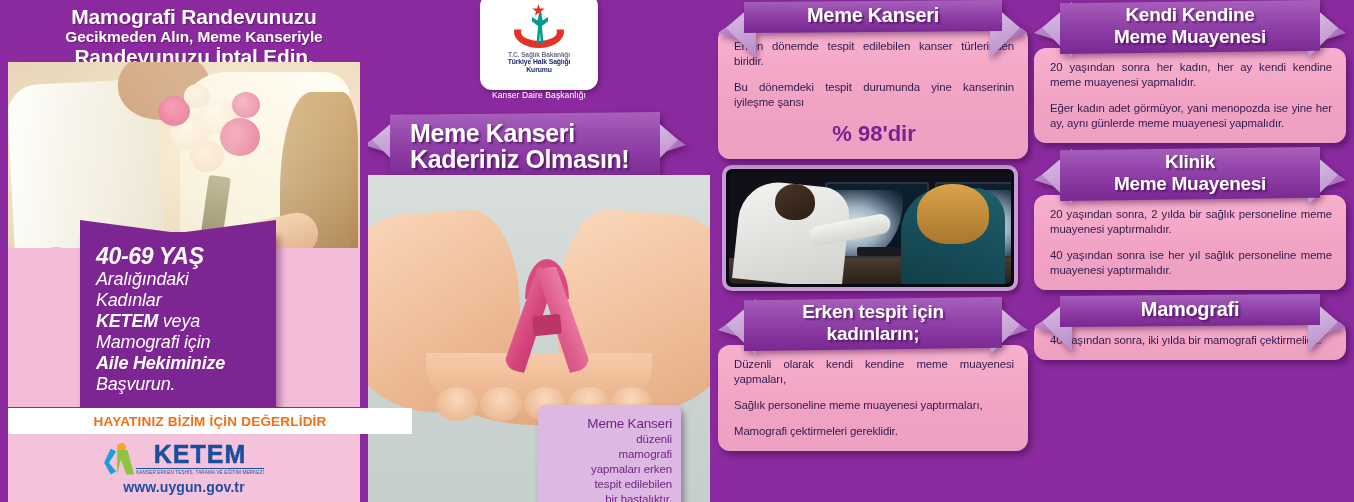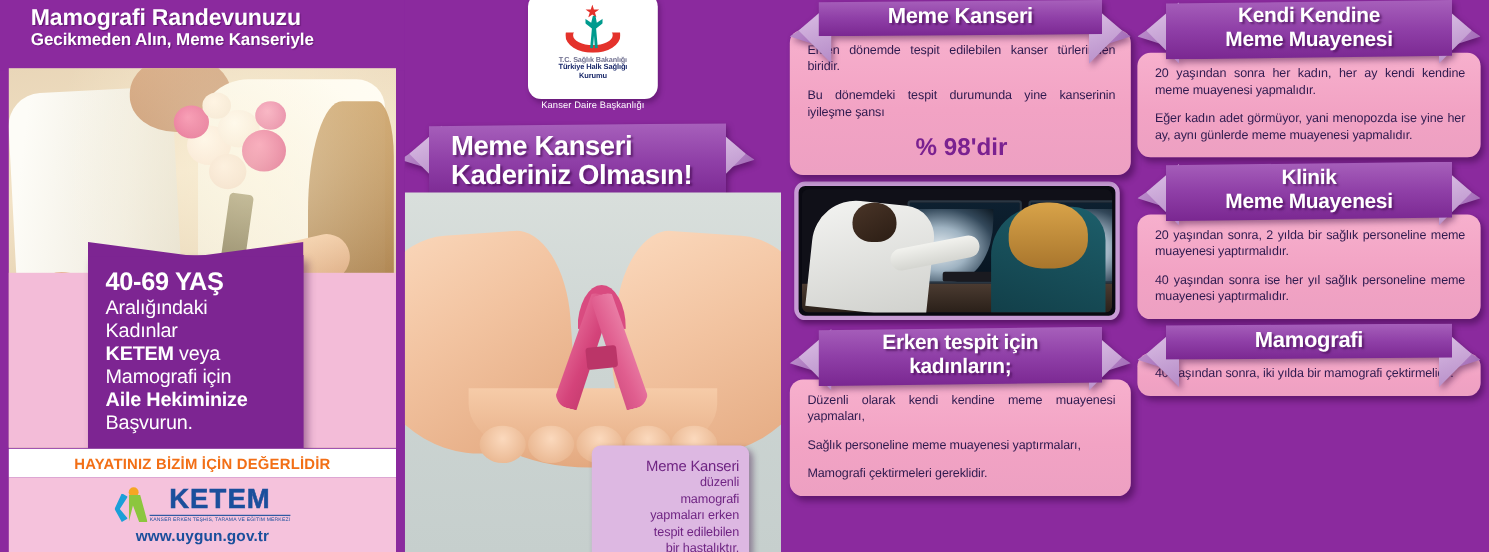--- a/index.html
+++ b/index.html
@@ -15,20 +15,21 @@
   .panel-left {
     position: relative;
     width: 368px; height: 502px;
     background: #8b2a9e;
     flex: 0 0 368px;
   }
   .left-head {
     position: absolute; top: 0; left: 0; width: 368px; height: 64px;
     background: #8b2a9e;
     padding: 6px 8px 0 28px;
+    text-align: center;
   }
   .lh-l1, .lh-l3 {
     color: #ffffff; font-weight: bold; font-size: 21px; line-height: 22px;
     letter-spacing: -0.2px; text-shadow: 1px 1px 1px rgba(60,0,70,.5);
     white-space: nowrap;
   }
   .lh-l2 {
     color: #ffffff; font-weight: bold; font-size: 15.5px; line-height: 18px;
     letter-spacing: -0.1px; white-space: nowrap;
     text-shadow: 1px 1px 1px rgba(60,0,70,.45);
@@ -86,20 +87,21 @@
     background: radial-gradient(ellipse at 62% 26%, rgba(255,248,225,.55), rgba(255,240,200,0) 58%);
     pointer-events: none;
   }
 
   
   .callout {
     position: absolute; left: 80px; top: 232px; width: 196px;
     background: #7d2592; padding: 12px 10px 14px 16px;
     box-shadow: 4px 5px 7px rgba(60,0,70,.4);
     z-index: 5;
+    font-style: italic;
   }
   .callout:before {
     content:""; position:absolute; left:0; top:-12px; width:100%; height:13px;
     background:#7d2592;
     clip-path: polygon(0 0, 50% 100%, 100% 0, 100% 100%, 0 100%);
   }
   .callout-tail {
     position: absolute; left: 110px; top: 380px; width: 120px; height: 46px; z-index: 4;
   }
   .callout-tail i {
@@ -113,21 +115,21 @@
   .c-l2, .c-l3, .c-l6 { color:#fff; font-size:18px; line-height:21px; letter-spacing:-.2px; }
   .c-l4 { color:#fff; font-size:18px; line-height:21px; letter-spacing:-.2px; }
   .c-l4 b, .c-l5 { color:#fff; font-weight:bold; font-size:18px; line-height:21px; letter-spacing:-.2px;}
   .c-l5 { display:block; }
 
   .left-pinkband {
     position: absolute; left: 8px; top: 248px; width: 352px; height: 159px;
     background: #f3bcd8; z-index: 1;
   }
   .left-slogan {
-    position: absolute; left: 8px; top: 408px; width: 352px; height: 26px;
+    position: absolute; left: 8px; top: 408px; width: 404px; height: 26px;
     background: #ffffff; display:flex; align-items:center; justify-content:center;
     z-index: 6;
   }
   .left-slogan span {
     color: #f26f16; font-weight: bold; font-size: 13.5px; letter-spacing:.2px;
     white-space: nowrap;
   }
   .left-footer {
     position: absolute; left: 8px; top: 434px; width: 352px; height: 68px;
     background: #f5c2dc; display:flex; flex-direction:column;
@@ -363,20 +365,21 @@
 </head>
 <body>
 
 <div class="poster">
 
   <div class="panel-left">
 
     <div class="left-head">
       <div class="lh-l1">Mamografi Randevunuzu</div>
       <div class="lh-l2">Gecikmeden Alın, Meme Kanseriyle</div>
+      <div class="lh-l3">Randevunuzu İptal Edin.</div>
     </div>
 
     <div class="left-pinkband"></div>
 
     <div class="left-photo">
       <div class="lp-manshirt"></div>
       <div class="lp-manhead"></div>
       <div class="lp-womandress"></div>
       <div class="lp-hair"></div>
       <div class="lp-arm2"></div>

